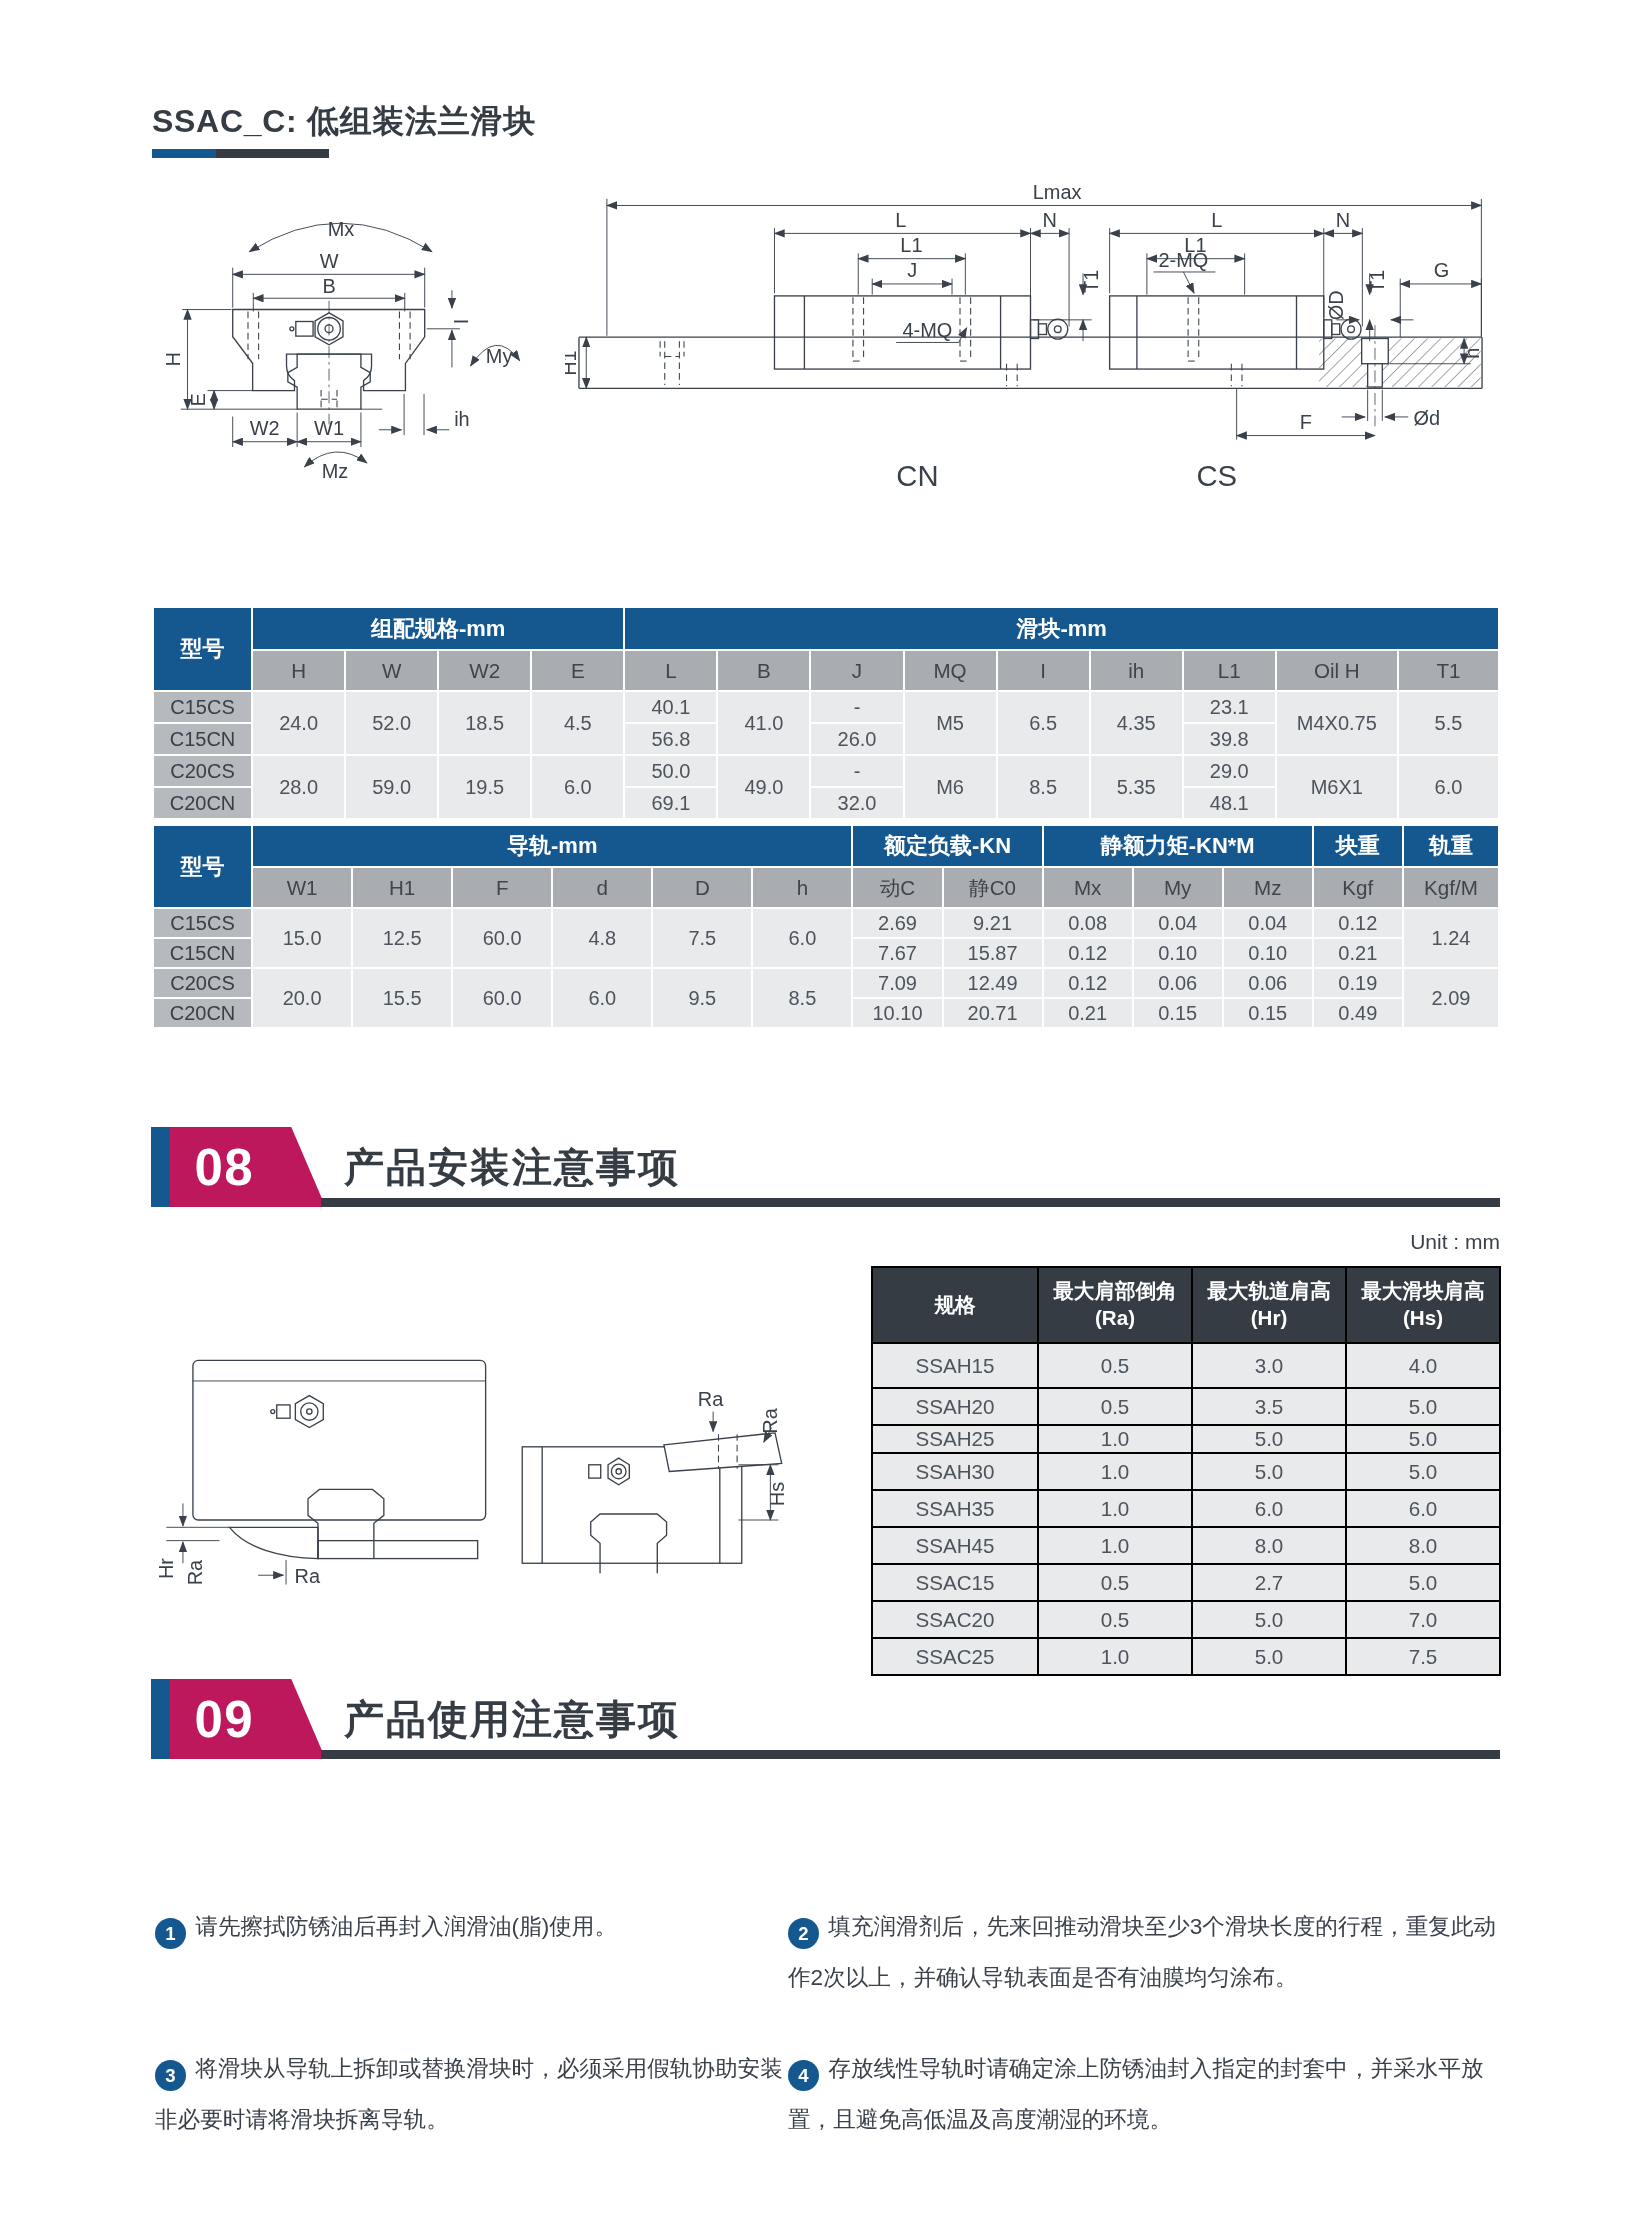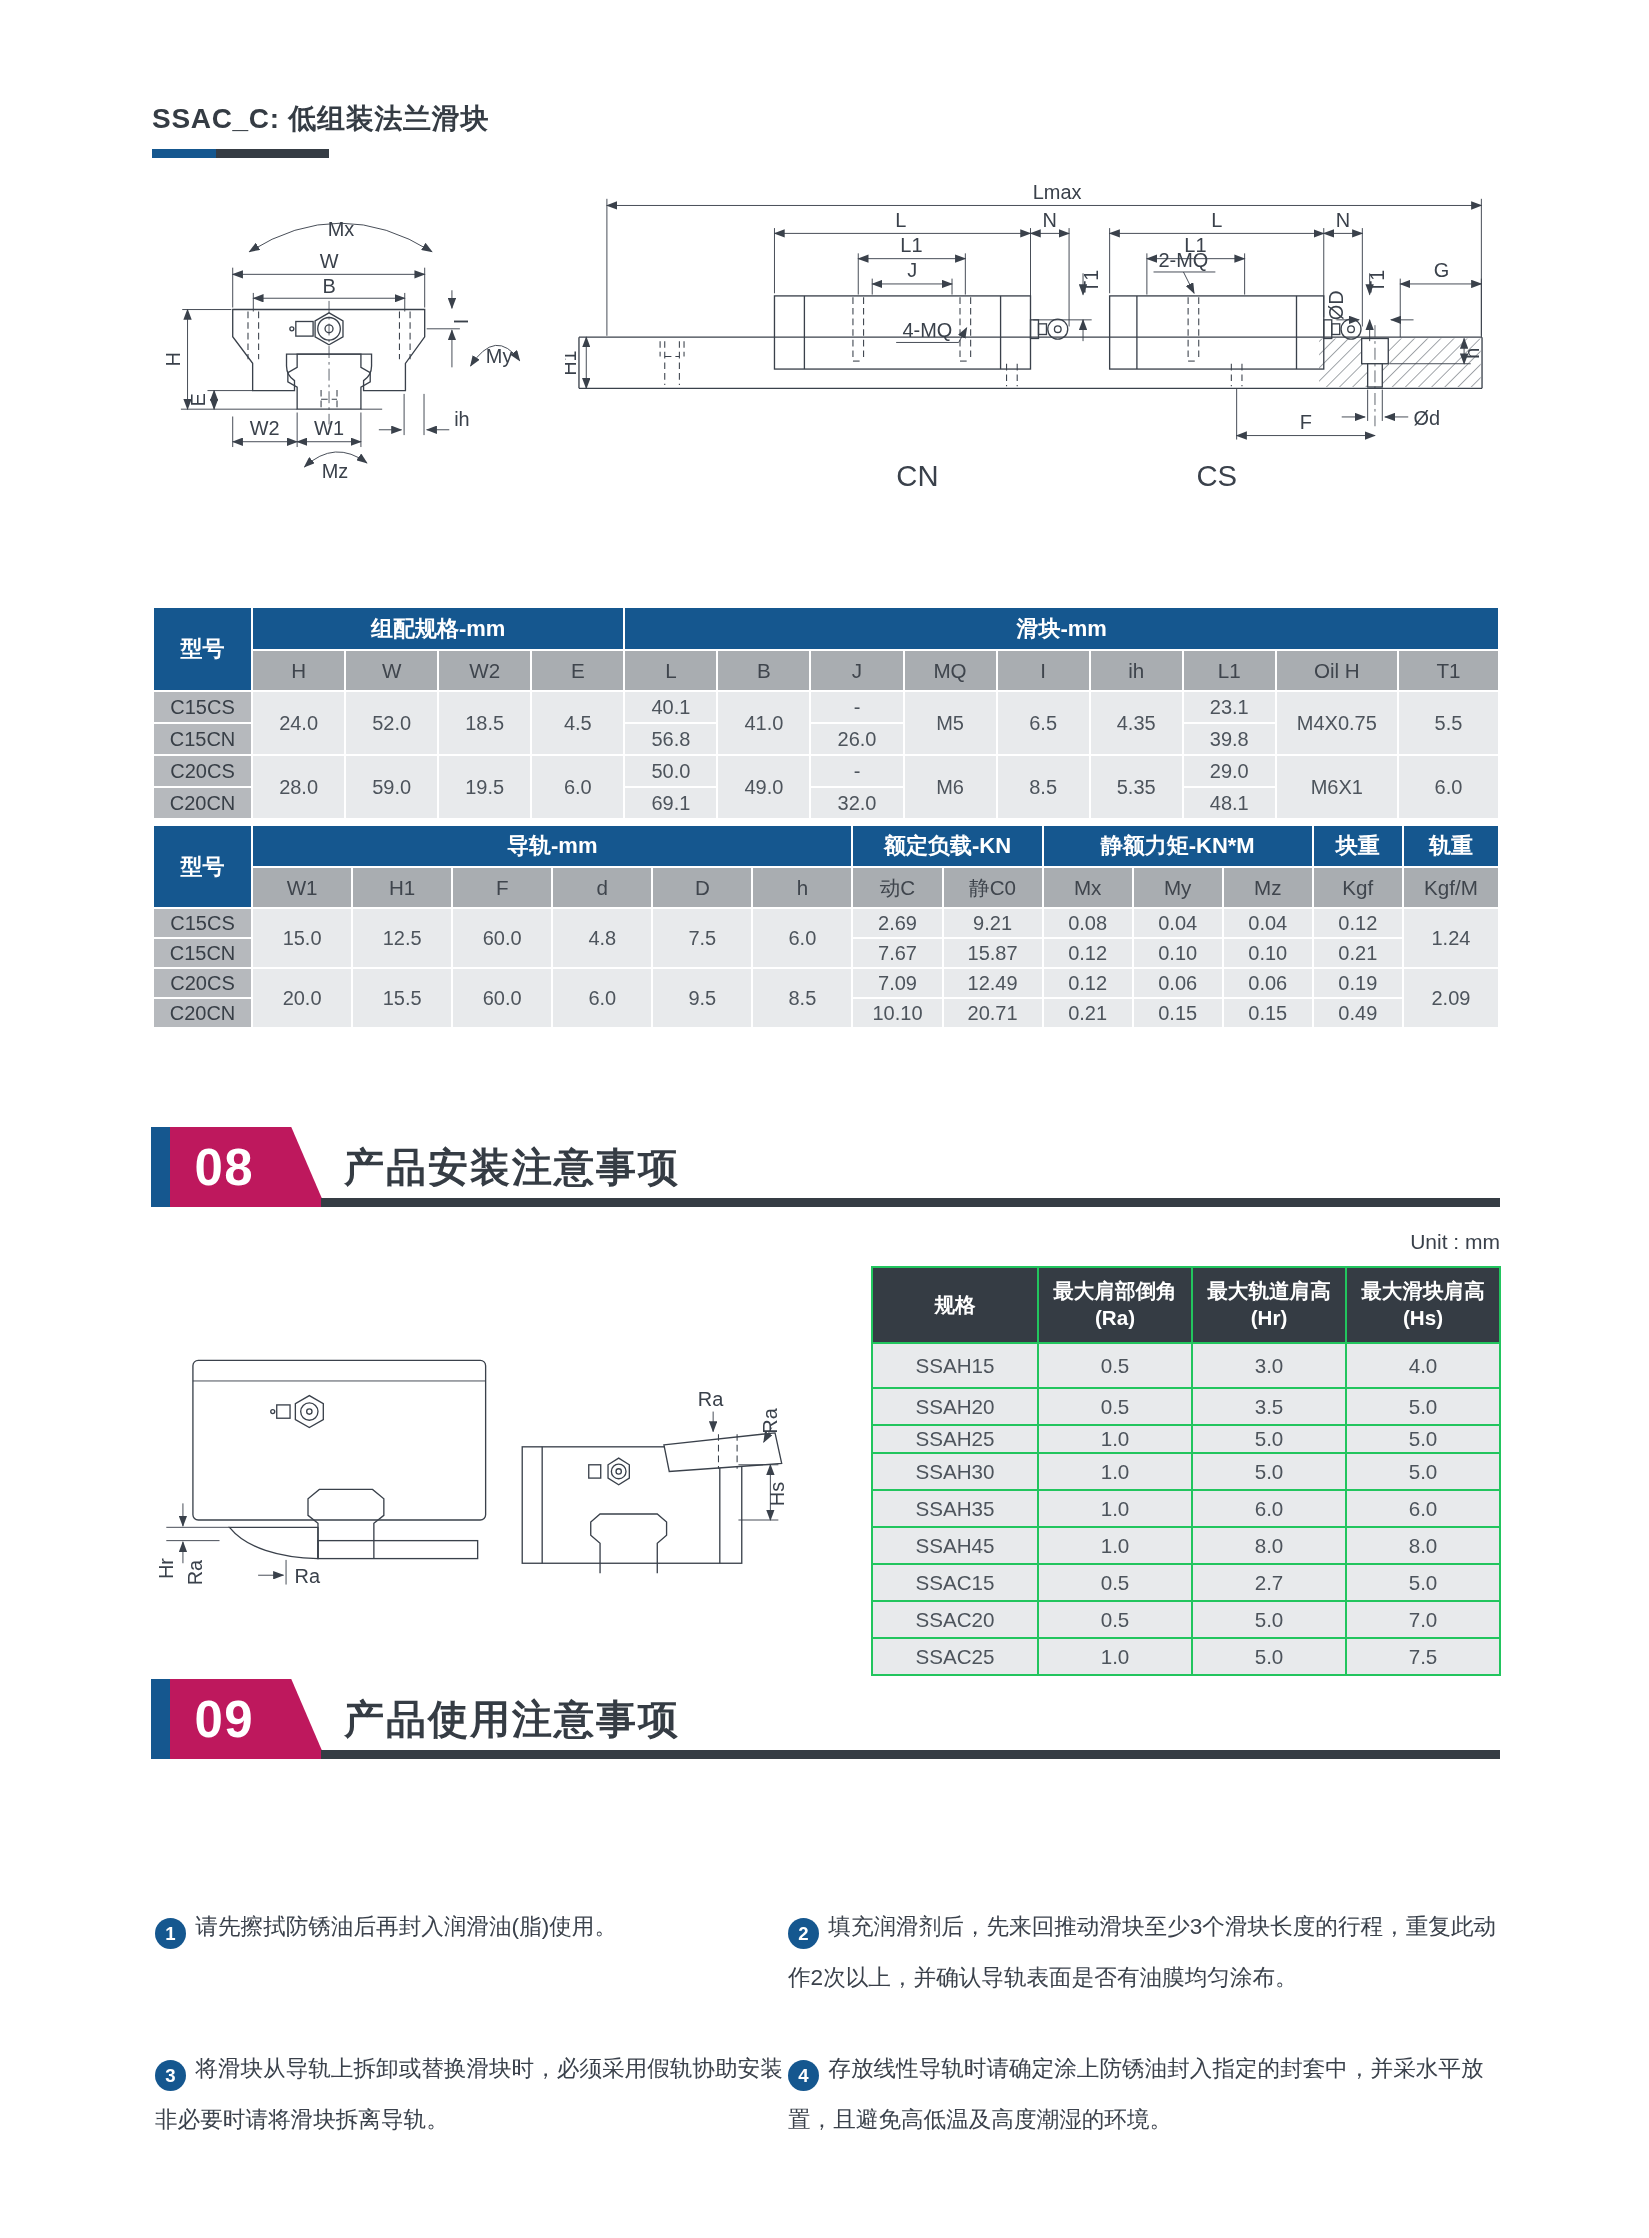--- a/index.html
+++ b/index.html
@@ -1,30 +1,30 @@
 <!DOCTYPE html>
 <html style="font-size:10.6px"><head>
 <meta charset="utf-8">
 <style>
   html,body{margin:0;padding:0;background:#fff;}
   .page{position:relative;width:1649px;height:2239px;background:#fff;overflow:hidden;
         font-family:"Liberation Sans",sans-serif;color:#3A414B;}
   
-  .doc-title{position:absolute;left:152px;top:100px;font-size:28px;font-weight:bold;color:#353C44;letter-spacing:0.7px;}
+  .doc-title{position:absolute;left:152px;top:100px;font-size:32px;font-weight:bold;color:#353C44;letter-spacing:0.7px;}
   .title-underline{position:absolute;left:152px;top:149px;width:177px;height:8.6px;display:flex;}
   .title-underline .u-blue{width:64px;height:8.6px;background:#15578F;}
   .title-underline .u-dark{flex:1;height:8.6px;background:#353C44;}
   
   table.spec{position:absolute;border-collapse:separate;border-spacing:2px;table-layout:fixed;background:#fff;}
   table.spec td{text-align:center;vertical-align:middle;font-size:20px;color:#4D545C;background:#E8EAEC;padding:0;overflow:hidden;}
   table.spec td.blue{background:#15578F;color:#fff;font-weight:bold;font-size:22px;}
   table.spec td.ch{background:#A9ADB1;color:#3F454D;font-size:20.6px;}
   table.spec td.ml{background:#B6B9BD;color:#383F47;font-size:20px;}
   
-  table.st{position:absolute;border-collapse:separate;border-spacing:2px;table-layout:fixed;background:#22c55e;}
+  table.st{position:absolute;border-collapse:separate;border-spacing:2px;table-layout:fixed;background:#000000;}
   table.st td{text-align:center;vertical-align:middle;font-size:20.6px;color:#4D545C;background:#E8EAEC;padding:0;}
   table.st tr.head td{background:#353C44;color:#fff;font-weight:bold;line-height:1.3;}
   
   .sec{position:absolute;left:151px;width:1349px;height:80px;}
   .sec .bluebar{position:absolute;left:0;top:0;width:18.6px;height:80px;background:#15578F;}
   .sec .trap{position:absolute;left:18.6px;top:0;width:156px;height:80px;background:#be185d;
              clip-path:polygon(0 0,78% 0,100% 100%,0 100%);display:flex;align-items:center;}
   .sec .trap span{color:#fff;font-size:51px;font-weight:bold;margin-left:25px;letter-spacing:1.3px;}
   .sec .stitle{position:absolute;left:193px;top:0;height:80px;display:flex;align-items:center;
                font-size:40px;font-weight:bold;color:#353C44;letter-spacing:2px;}

